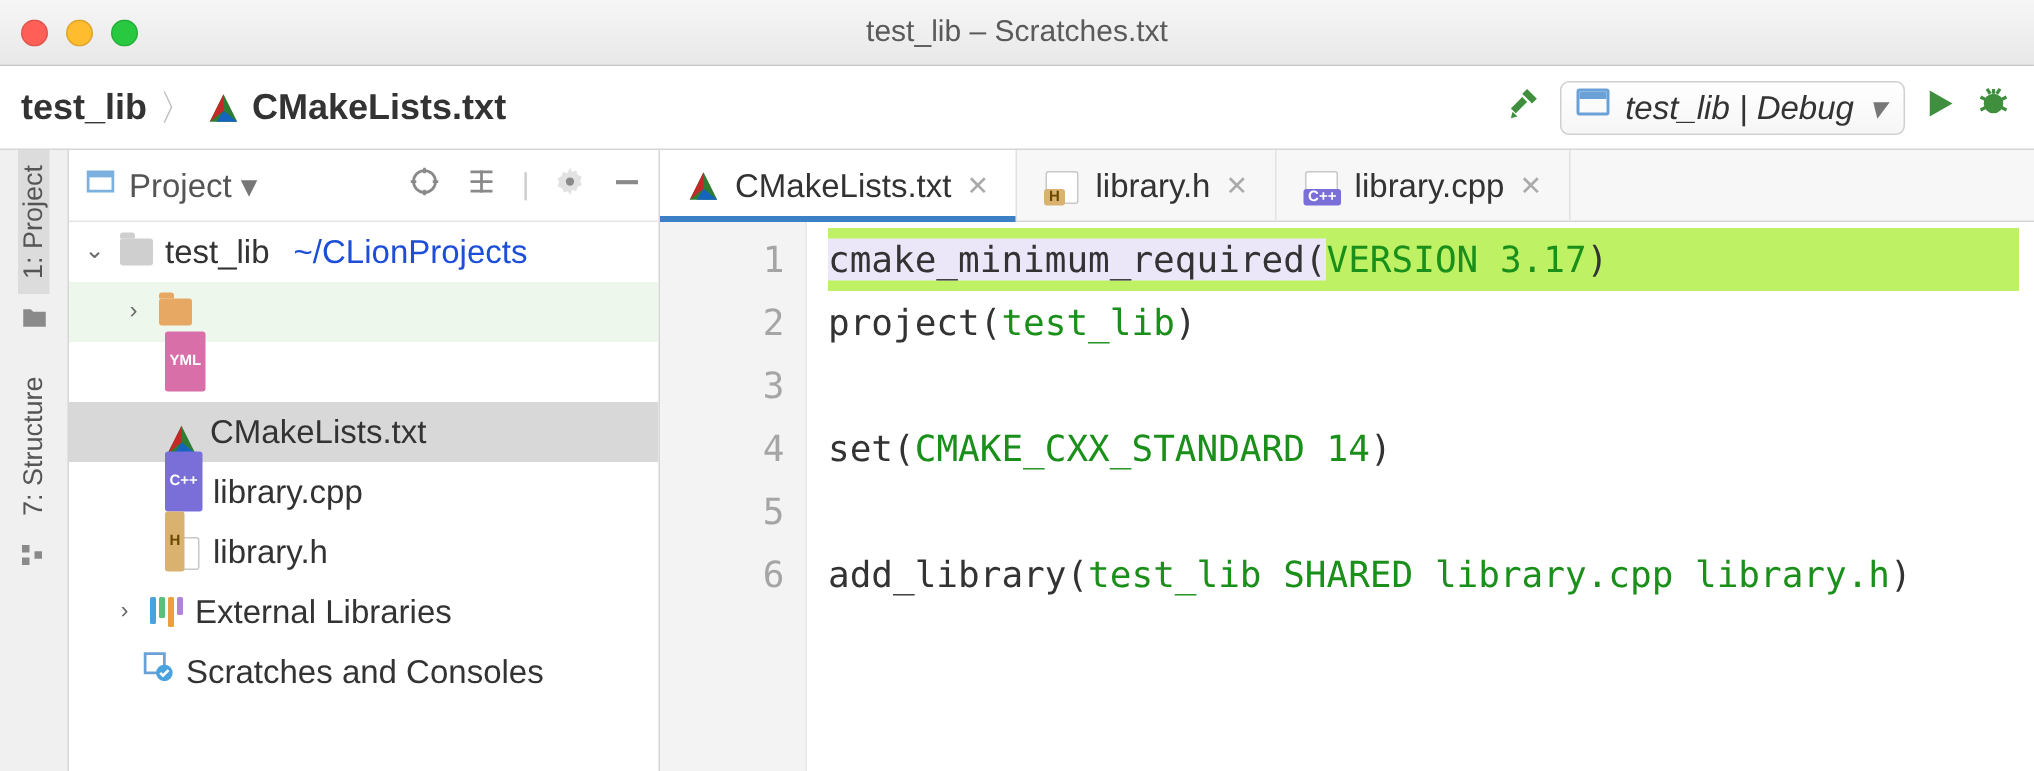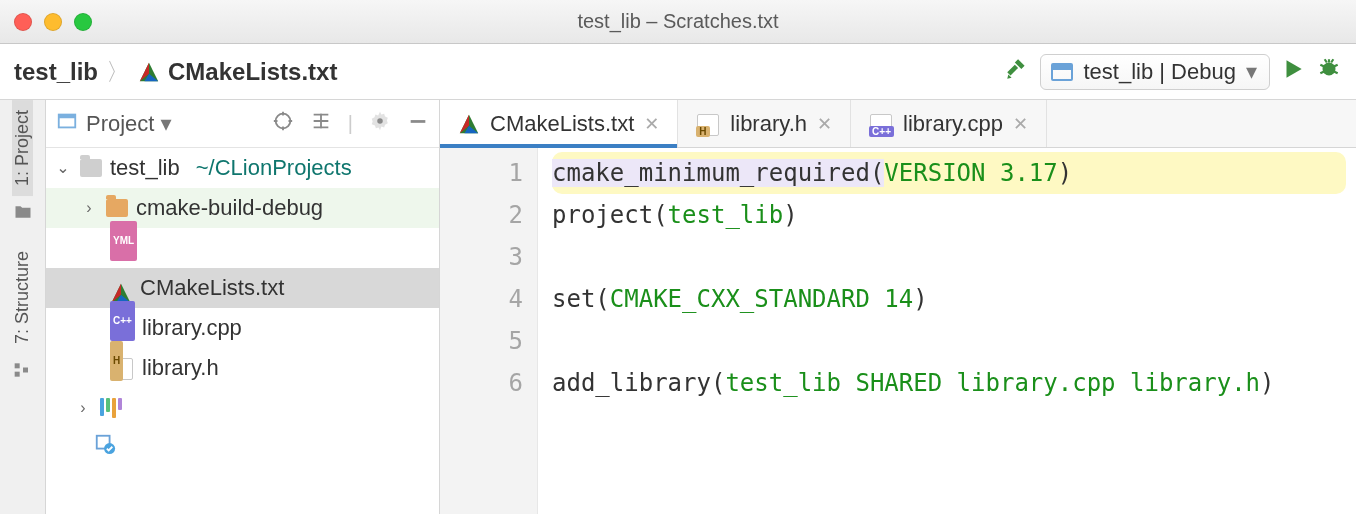--- a/index.html
+++ b/index.html
@@ -14,21 +14,21 @@
   .tl.green { background: #28c840; }
   .title { position: absolute; left: 0; right: 0; text-align: center; color: #5a5a5a; font-size: 20px; pointer-events: none; }
 
   
   .toolbar { height: 56px; border-bottom: 1px solid #d6d6d6; display: flex; align-items: center; padding: 0 14px; gap: 10px; background: #fff; }
   .crumbs { display: flex; align-items: center; gap: 8px; font-size: 24px; font-weight: 600; color: #333; }
   .crumb-sep { color: #bbb; font-weight: 400; }
   .crumb { display: inline-flex; align-items: center; gap: 8px; }
   .spacer { flex: 1; }
   .hammer-icon svg { width: 26px; height: 26px; }
-  .runcfg { display: inline-flex; align-items: center; gap: 10px; border: 1px solid #cfcfcf; border-radius: 6px; padding: 4px 12px 4px 10px; background: linear-gradient(to bottom,#fff,#f6f6f6); font-size: 22px; }
+  .runcfg { display: inline-flex; align-items: flex-start; gap: 10px; border: 1px solid #cfcfcf; border-radius: 6px; padding: 4px 12px 4px 10px; background: linear-gradient(to bottom,#fff,#f6f6f6); font-size: 22px; font-style: italic; }
   .run-btn svg, .debug-btn svg { width: 26px; height: 26px; }
 
   
   .main { display: flex; height: calc(514px - 44px - 56px); }
 
   
   .vstrip { width: 46px; background: #f0f0f0; border-right: 1px solid #d6d6d6; display: flex; flex-direction: column; align-items: center; position: relative; }
   .vtab { writing-mode: vertical-rl; transform: rotate(180deg); font-size: 18px; color: #555; padding: 10px 0; text-align: center; display: flex; align-items: center; gap: 8px; }
   .vtab.active { background: #dcdcdc; }
   .vstrip .vicon { font-size: 18px; color: #888; }
@@ -39,21 +39,21 @@
   .sidepanel-header .label { font-size: 22px; font-weight: 400; display: inline-flex; align-items:center; gap:6px;}
   .sidepanel-header .ico { color:#888; }
   .side-actions { margin-left: auto; display: flex; align-items: center; gap: 16px; color: #8a8a8a; }
   .side-actions svg { width: 22px; height: 22px; }
 
   .tree { font-size: 22px; line-height: 40px; }
   .tree-row { display: flex; align-items: center; gap: 8px; padding: 0 8px; height: 40px; white-space: nowrap; }
   .tree-row.selected { background: #d8d8d8; }
   .tree-row.hl { background: #eef7ec; }
   .tree-row .arrow { width: 18px; text-align: center; color: #6a6a6a; font-size: 16px; }
-  .tree-row .muted { color: #0f766e; font-size: 22px; }
+  .tree-row .muted { color: #1d4ed8; font-size: 22px; }
   .indent1 { padding-left: 34px; }
   .indent2 { padding-left: 64px; }
   .indent0b { padding-left: 28px; }
   .folder-icon { width: 22px; height: 18px; background:#e6a862; border-radius:2px; display:inline-block; position:relative; }
   .folder-icon::before{content:"";position:absolute;top:-4px;left:0;width:10px;height:4px;background:#e6a862;border-radius:2px 2px 0 0;}
   .folder-icon.grey{background:#cfcfcf;} .folder-icon.grey::before{background:#cfcfcf;}
 
   
   .editor { flex: 1; display: flex; flex-direction: column; }
   .tabs { height: 48px; border-bottom: 1px solid #d6d6d6; display:flex; align-items:stretch; background:#f7f7f7;}
@@ -61,21 +61,21 @@
   .tab.active { background:#fff; }
   .tab.active::after{content:"";position:absolute;left:0;right:0;bottom:-1px;height:4px;background:#3b7fc4;}
   .tab .close { color:#aaa; font-size:18px;}
 
   .code-area { flex:1; display:flex; font-family: "Menlo","Consolas",monospace; font-size:24px; line-height:42px;}
   .gutter { width:98px; background:#f3f3f3; color:#a5a5a5; text-align:right; padding:4px 14px 0 0; border-right:1px solid #e7e7e7;}
   .code { flex:1; padding:4px 10px 0 14px; white-space:pre;}
   .code .fn { color:#333; }
   .code .kw { color:#1a8f1a; }
   .code .vhl { background:#ece7f8; }
-  .line1 { background:#fef9c3;border-radius:10px; }
+  .line1 { background:#bef264; }
 
   
   .cmake-ico { width:22px; height:22px; display:inline-block;}
   .file-badge { display:inline-flex; flex-direction:column; align-items:center; justify-content:flex-end; width:24px; height:24px;}
   .file-badge .sheet{ width:22px;height:22px;border:1px solid #c8c8c8;border-radius:2px;background:#fff;position:relative;}
   .file-badge .tag{ position:absolute;bottom:-2px;left:-2px;font-size:10px;font-weight:700;padding:0 3px;border-radius:2px;color:#fff;}
   .tag.yml{background:#d96fa8;}
   .tag.cpp{background:#7a6fd9;}
   .tag.h{background:#d9b26f;color:#6b4a00;}
 
@@ -196,21 +196,20 @@
     <div class="tree">
       <div class="tree-row">
         <span class="arrow">⌄</span>
         <span class="folder-icon grey"></span>
         <span style="font-weight:400;">test_lib</span>
         <span class="muted" style="margin-left:8px;">~/CLionProjects</span>
       </div>
       <div class="tree-row indent1 hl">
         <span class="arrow">›</span>
         <span class="folder-icon"></span>
-        <span>cmake-build-debug</span>
       </div>
       <div class="tree-row indent2">
         <span class="file-badge">
             <span class="sheet">
               <span class="tag yml">YML</span>
             </span>
           </span>
       </div>
       <div class="tree-row indent2 selected">
         <span class="cmake-ico">
@@ -239,29 +238,31 @@
         <span>library.h</span>
       </div>
       <div class="tree-row indent0b">
         <span class="arrow">›</span>
         <span class="ext-lib-icon">
           <span style="height:18px;background:#4aa3df;"></span>
           <span style="height:14px;background:#58c07a;"></span>
           <span style="height:20px;background:#e9a23b;"></span>
           <span style="height:12px;background:#b085d8;"></span>
         </span>
+        <span>External Libraries</span>
       </div>
       <div class="tree-row indent0b" style="padding-left:48px;">
         <span>
           <svg width="22" height="22" viewBox="0 0 24 24">
               <rect x="3" y="3" width="14" height="14" fill="none" stroke="#6aa2d8" stroke-width="2"></rect>
               <circle cx="17" cy="17" r="6" fill="#4aa3df"></circle>
               <path d="M14 17l2 2 4-4" stroke="#fff" stroke-width="2" fill="none"></path>
             </svg>
         </span>
+        <span>Scratches and Consoles</span>
       </div>
     </div>
   </div>
 
   <div class="editor">
     <div class="tabs">
       <div class="tab active">
         <span class="cmake-ico">
           <svg viewBox="0 0 24 24">
               <polygon points="12,2 22,22 2,22" fill="#2e7d32"></polygon>

